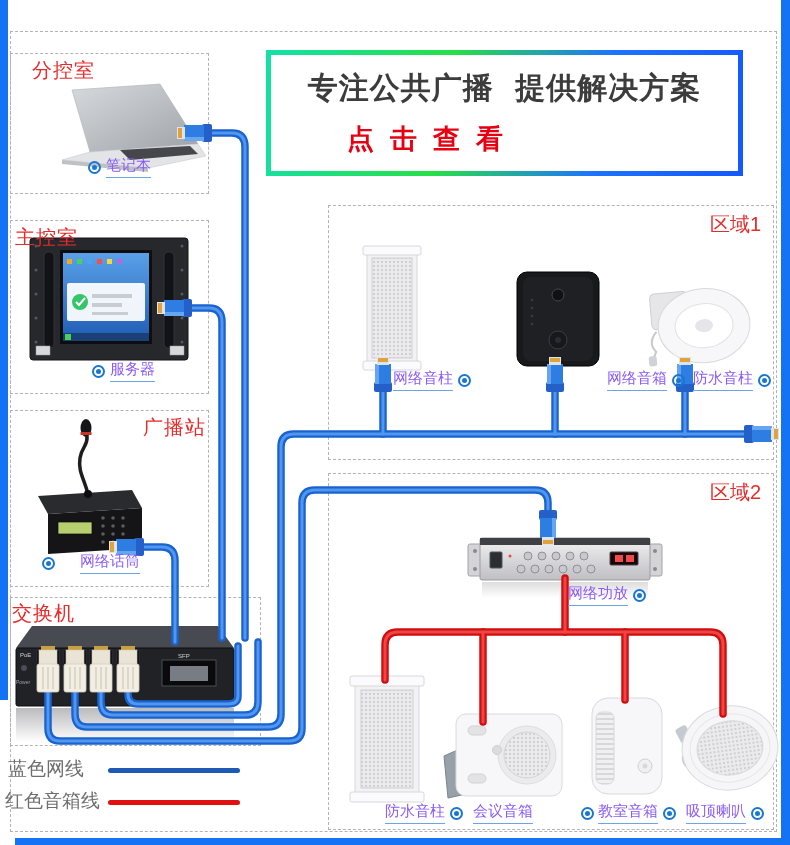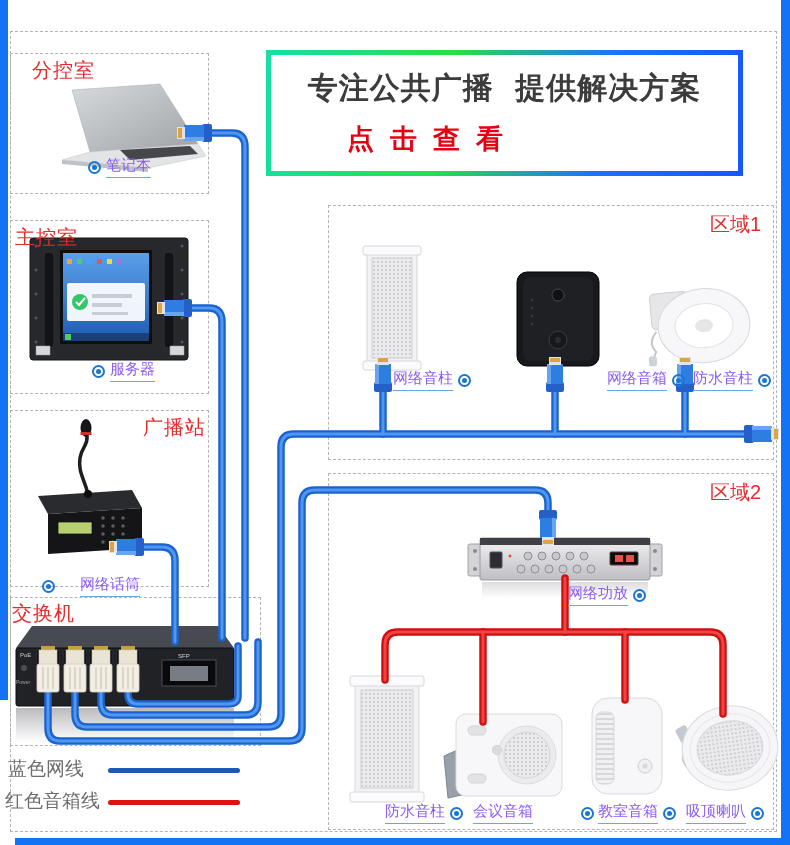--- a/index.html
+++ b/index.html
@@ -346,21 +346,21 @@
         <span class="dotc-in"></span>
       </span>
     <span class="dev-text">笔记本</span>
   </div>
   <div class="dev-label" style="left:92px;top:360px;">
     <span class="dotc">
         <span class="dotc-in"></span>
       </span>
     <span class="dev-text">服务器</span>
   </div>
-  <div class="dev-label" style="left:42px;top:575px;gap:25px;">
+  <div class="dev-label" style="left:42px;top:552px;gap:25px;">
     <span class="dotc">
         <span class="dotc-in"></span>
       </span>
     <span class="dev-text">网络话筒</span>
   </div>
 
   <div class="dev-label" style="left:393px;top:369px;">
     <span class="dev-text">网络音柱</span>
     <span class="dotc">
         <span class="dotc-in"></span>

